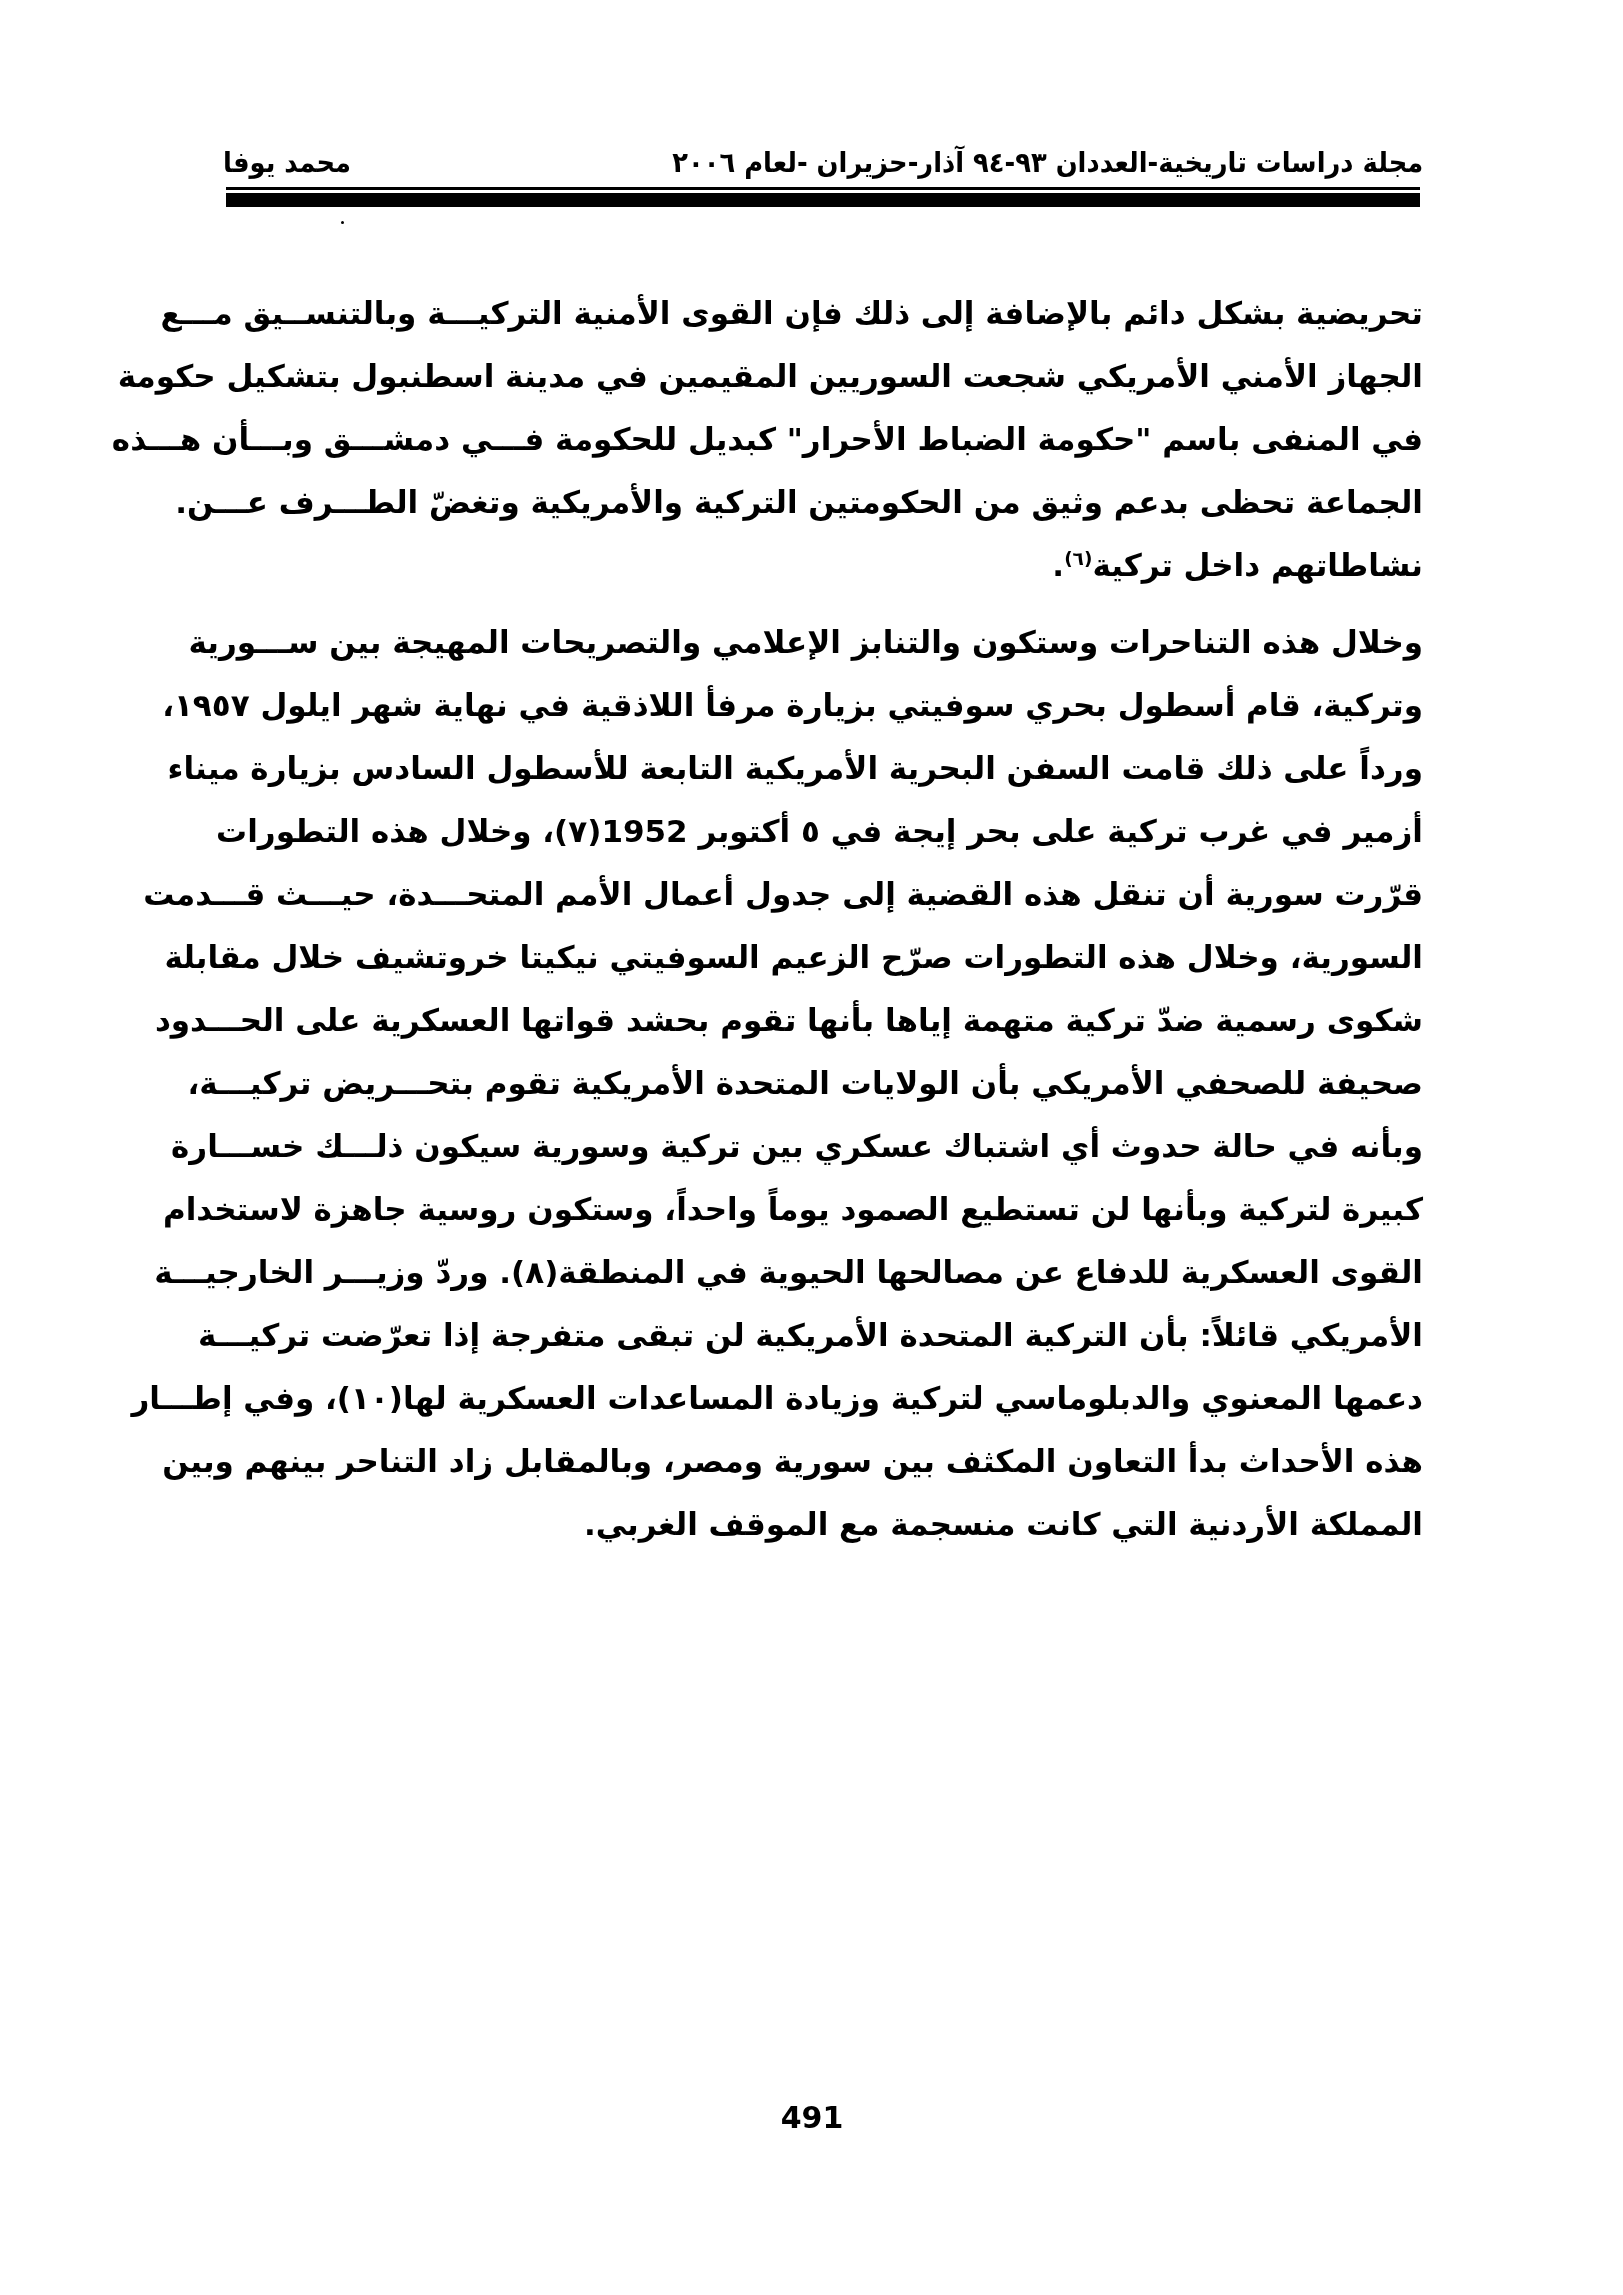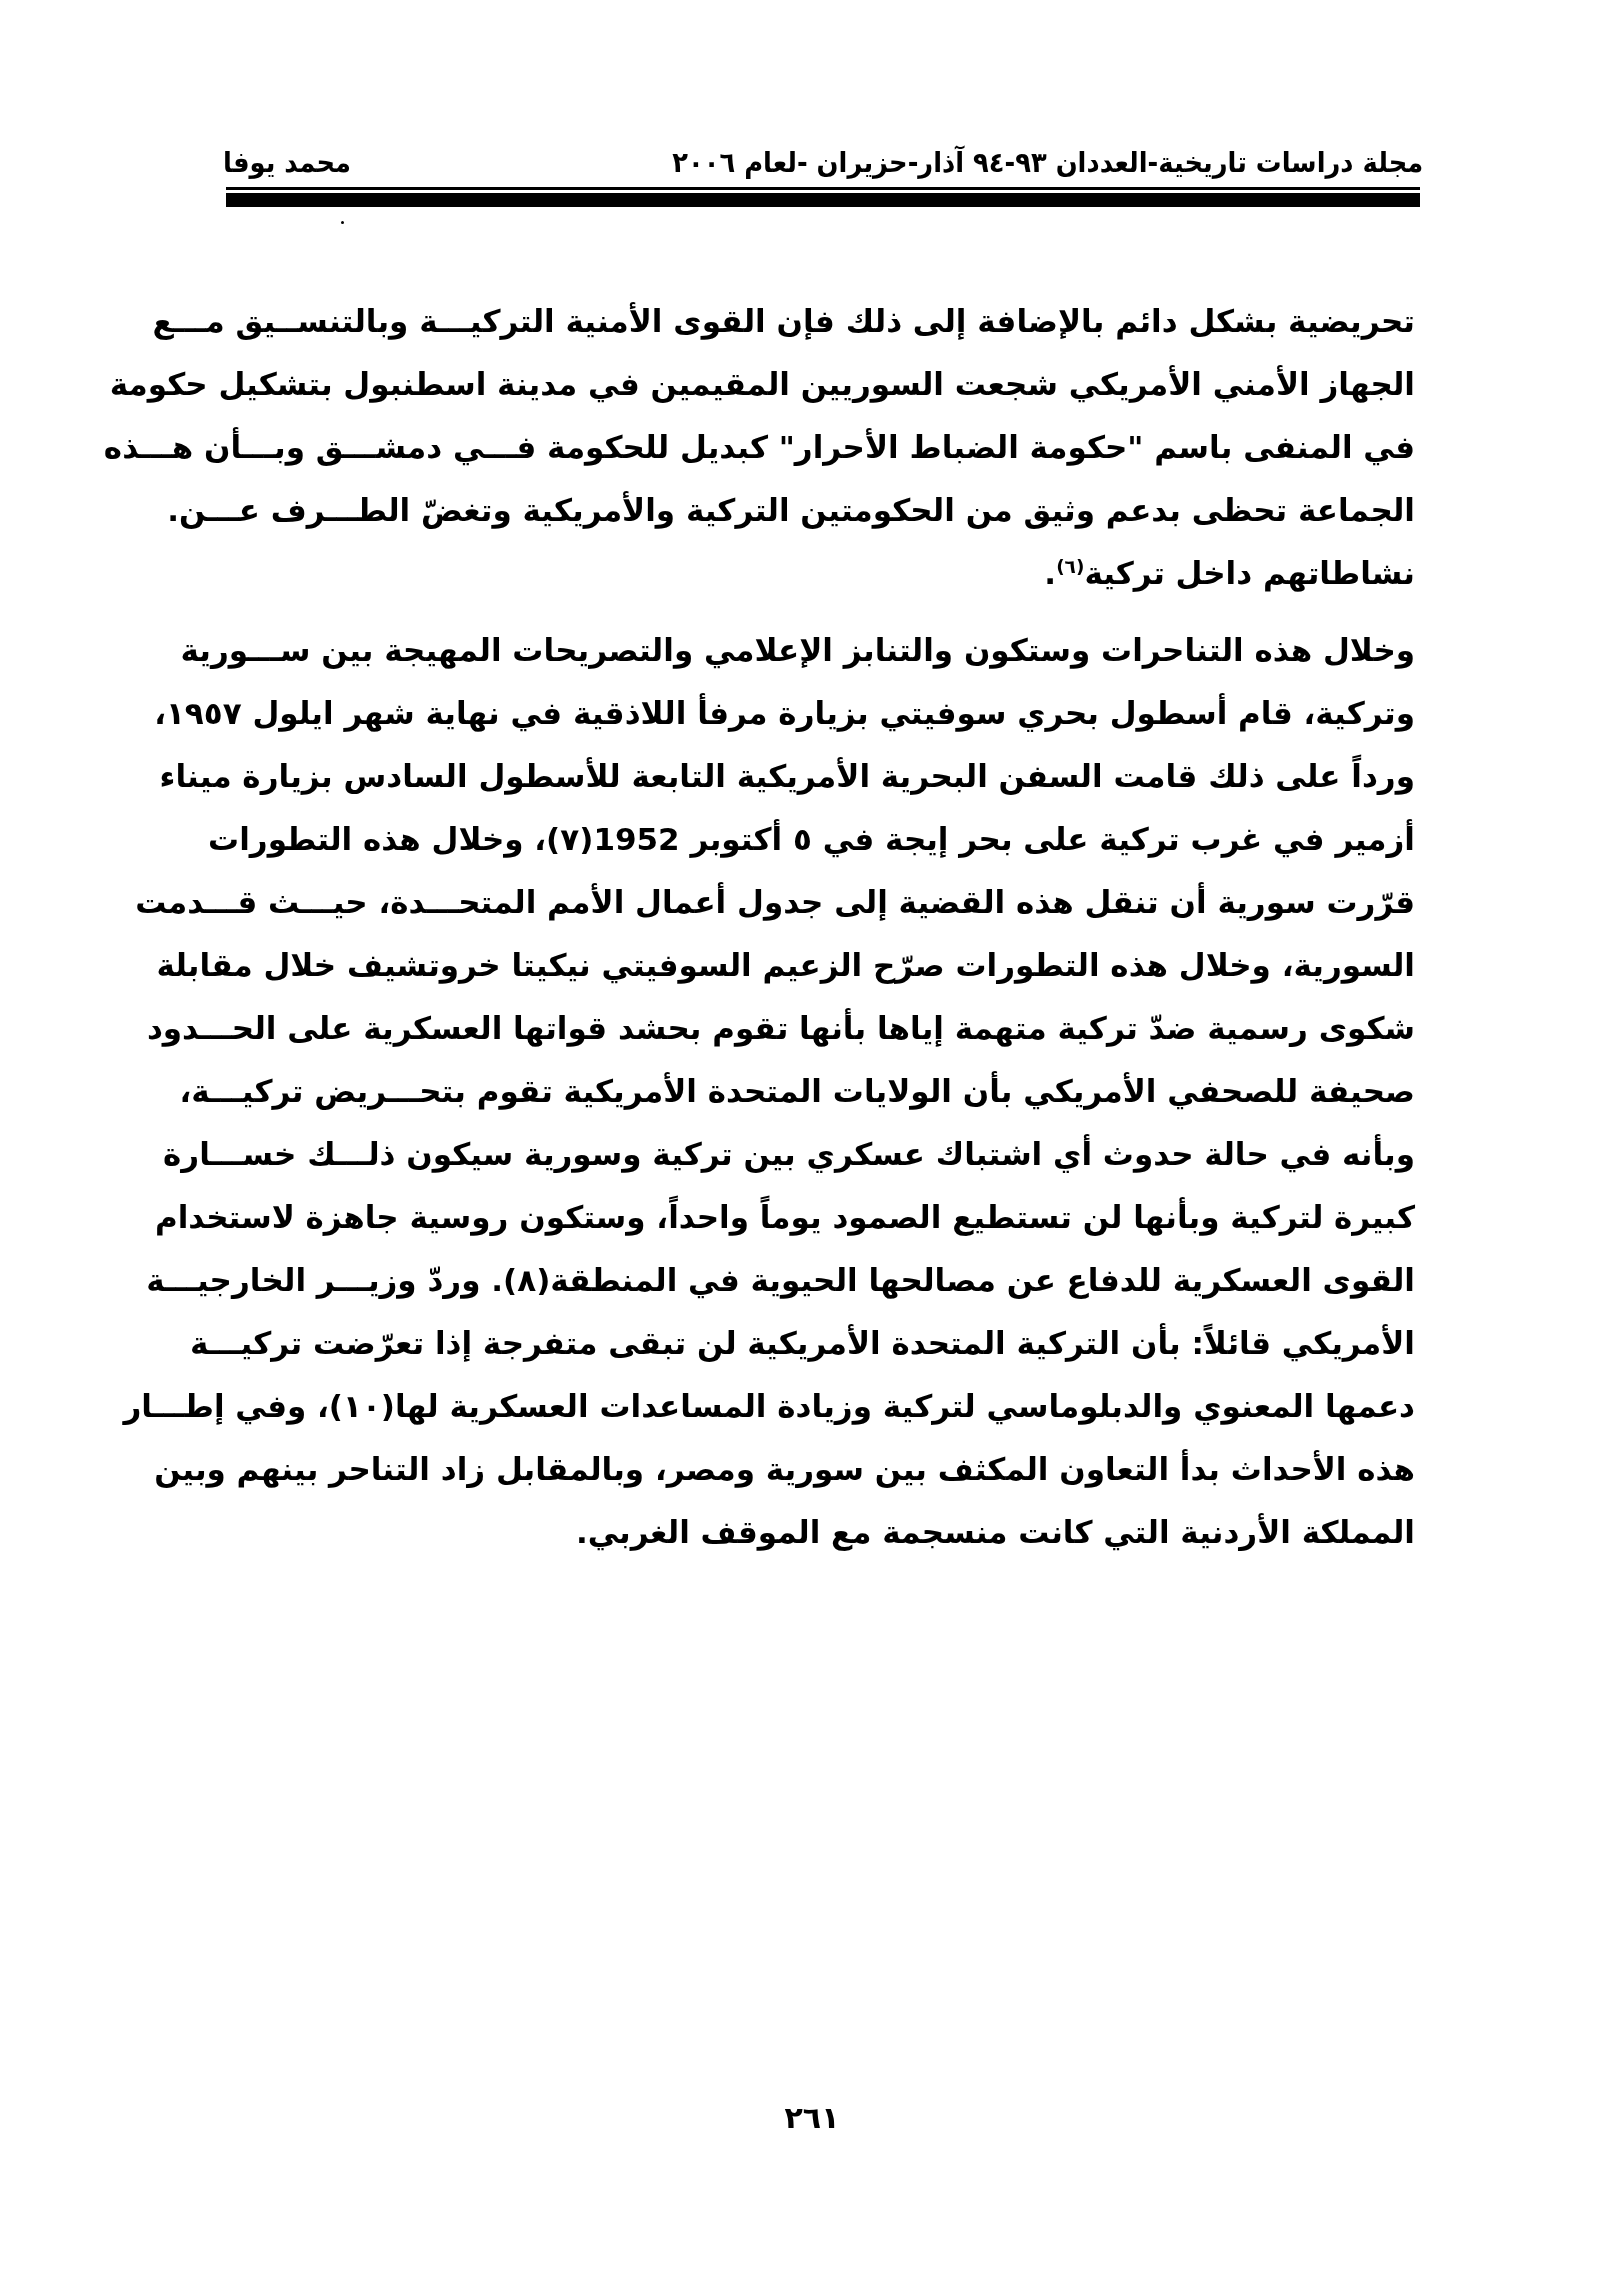--- a/index.html
+++ b/index.html
@@ -28,21 +28,21 @@
     position: absolute; top: 193px; left: 226px; width: 1194px; height: 14.3px; background: #000;
   }
   .dot {
     position: absolute; width: 3.4px; height: 3.4px; background: #000; border-radius: 1.7px;
   }
   .body-text {
     position: absolute; top: 282px; left: 229px; width: 1194px;
     direction: rtl; text-align: justify; text-align-last: right;
     font-size: 31px; font-weight: bold; line-height: 63px;
   }
-  .para { margin: 8px; }
+  .para { margin: 0; }
   .para + .para { margin-top: 0px; }
   .line { display: block; text-align: justify; text-align-last: justify; white-space: nowrap; }
   .line.last { text-align-last: right; }
   sup.fn { font-size: 18.5px; line-height: 0; vertical-align: super; }
   .page-number {
     position: absolute; top: 2100px; left: 0; width: 1624px; text-align: center;
     font-size: 30px; font-weight: bold; direction: rtl;
   }
 </style>
 </head>
@@ -76,14 +76,14 @@
     <span class="line">وبأنه في حالة حدوث أي اشتباك عسكري بين تركية وسورية سيكون ذلـــك خســـارة</span>
     <span class="line">كبيرة لتركية وبأنها لن تستطيع الصمود يوماً واحداً، وستكون روسية جاهزة لاستخدام</span>
     <span class="line">القوى العسكرية للدفاع عن مصالحها الحيوية في المنطقة(٨). وردّ وزيـــر الخارجيـــة</span>
     <span class="line">الأمريكي قائلاً: بأن التركية المتحدة الأمريكية لن تبقى متفرجة إذا تعرّضت تركيـــة</span>
     <span class="line">دعمها المعنوي والدبلوماسي لتركية وزيادة المساعدات العسكرية لها(١٠)، وفي إطـــار</span>
     <span class="line">هذه الأحداث بدأ التعاون المكثف بين سورية ومصر، وبالمقابل زاد التناحر بينهم وبين</span>
     <span class="line last">المملكة الأردنية التي كانت منسجمة مع الموقف الغربي.</span>
   </div>
 </div>
 
-<div class="page-number">٢٦١</div>
+<div class="page-number">491</div>
 
 
 </body></html>

